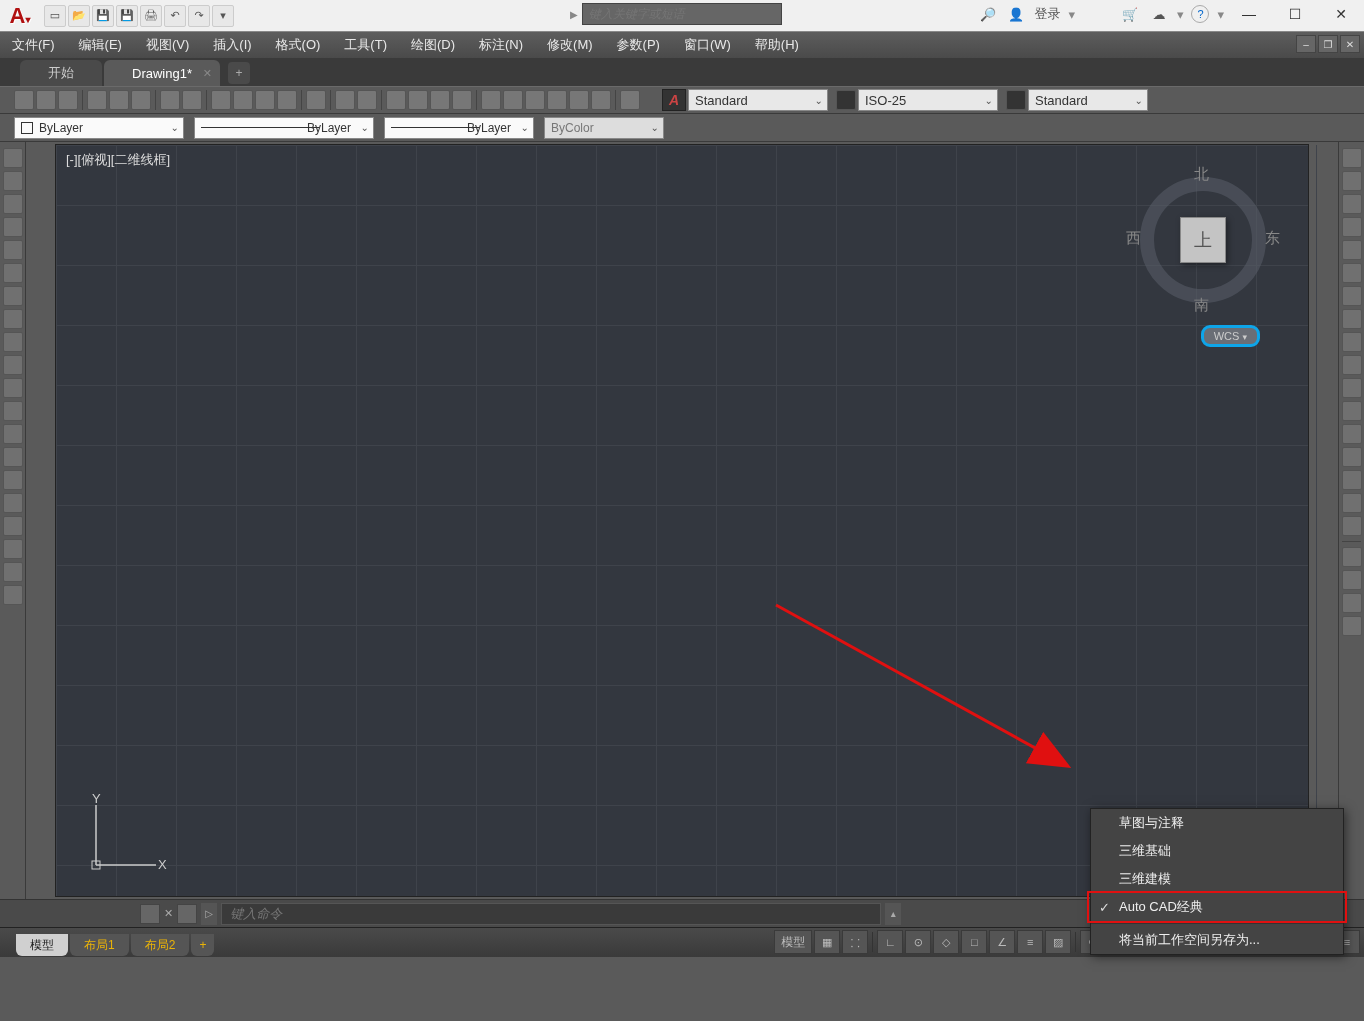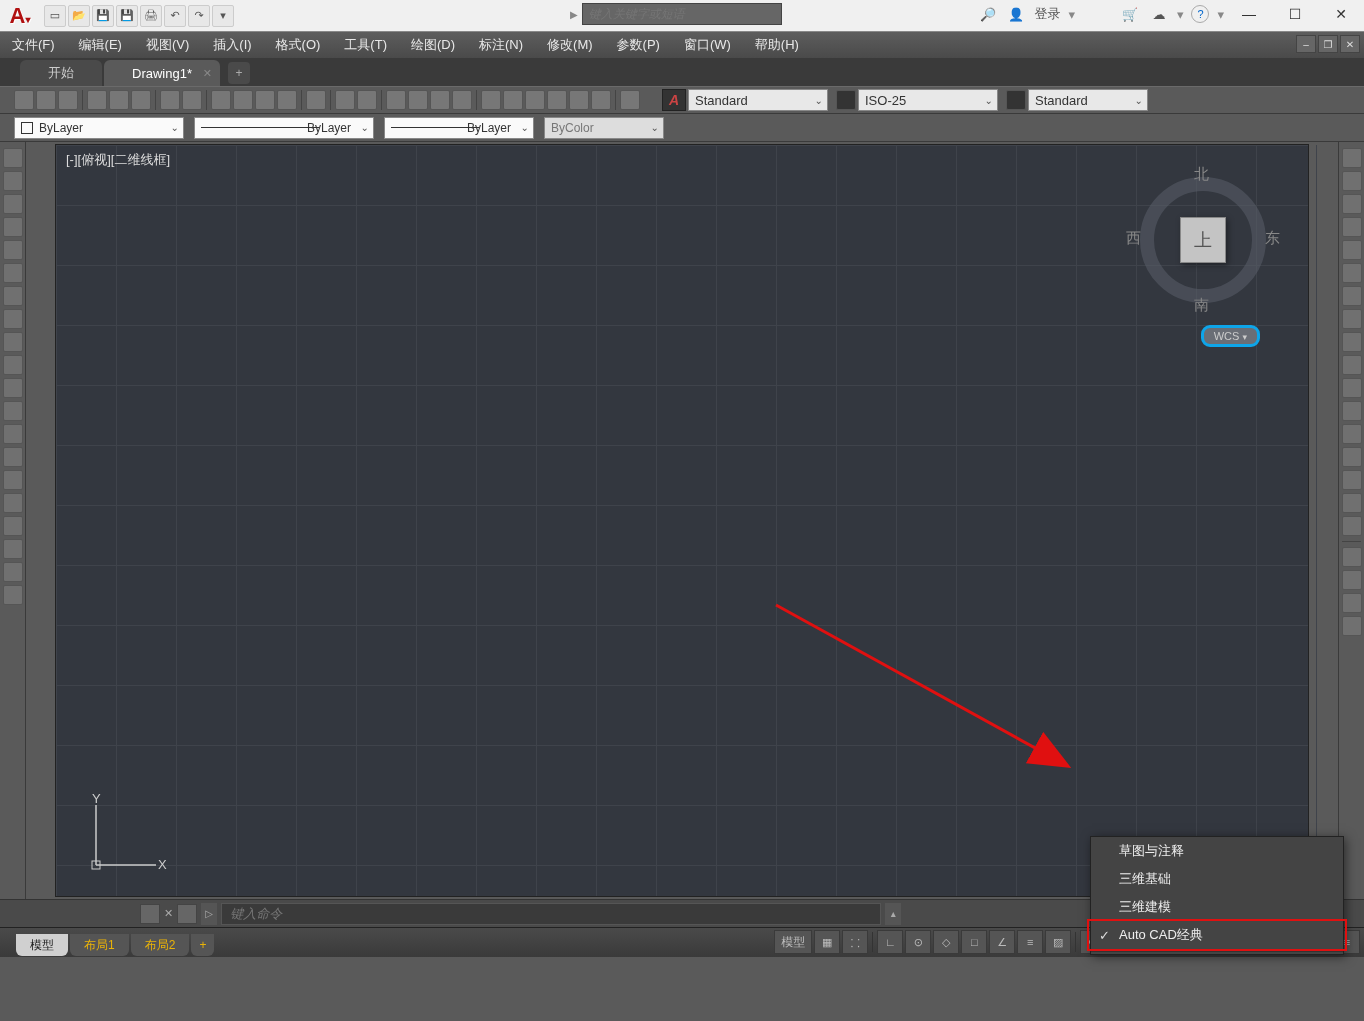--- a/index.html
+++ b/index.html
@@ -401,13 +401,14 @@
 <div class="ctx-menu">
   <div class="ctx-item">草图与注释</div>
   <div class="ctx-item">三维基础</div>
   <div class="ctx-item">三维建模</div>
   <div class="ctx-item" style="position:relative">
     <span class="chk">✓</span>
     <span>Auto CAD经典</span>
     <div class="ctx-highlight" style="left:-4px;top:-2px;right:-4px;bottom:-2px"></div>
   </div>
   <div class="ctx-sep"></div>
+  <div class="ctx-item">将当前工作空间另存为...</div>
 </div>
 
 </body></html>

